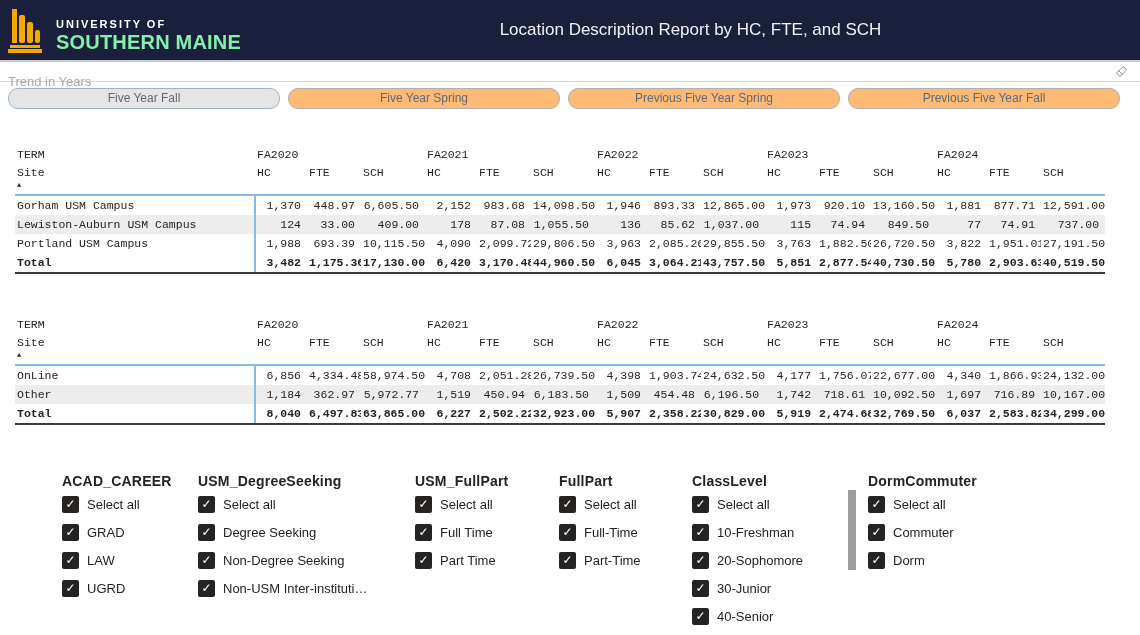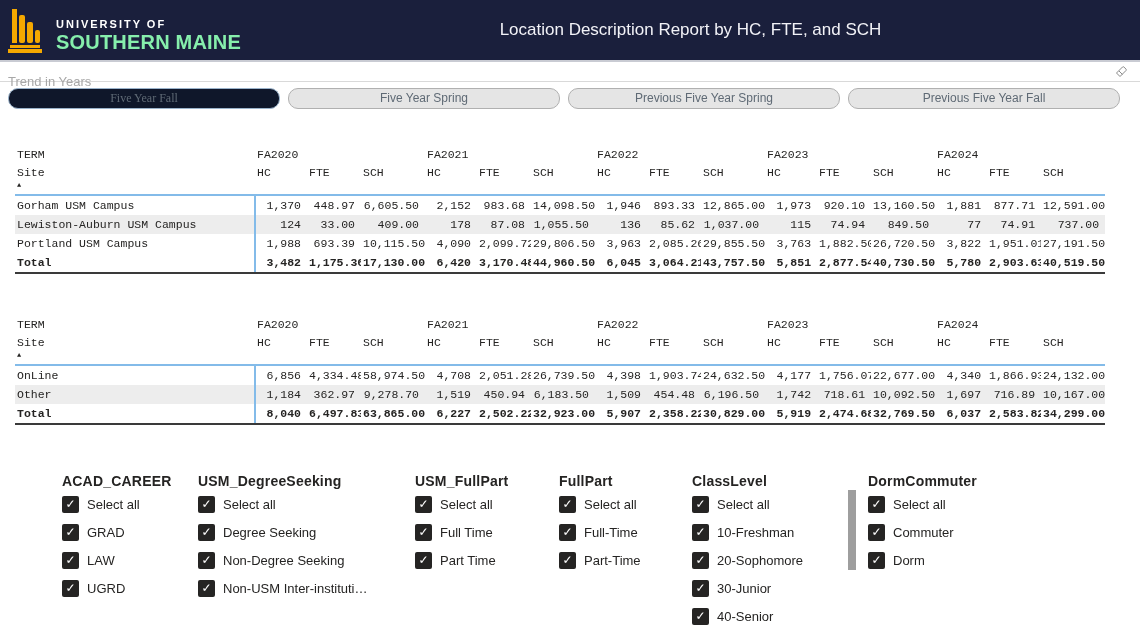--- a/index.html
+++ b/index.html
@@ -18,24 +18,24 @@
   .logo-text .l2{color:#86efac;font-size:20px;font-weight:bold;letter-spacing:0.2px;line-height:22px;}
   .report-title{flex:1;text-align:center;color:#F2F2F7;font-size:17px;padding-right:20px;}
   
   .slicer-row{position:relative;height:19px;border-bottom:1px solid #D9D9D9;}
   .trend-label{position:absolute;left:8px;top:12px;font-size:13px;color:#A8A8A8;}
   .eraser{position:absolute;right:12px;top:2px;cursor:pointer;}
   
   .tabs{display:flex;gap:8px;padding:6px 20px 0 8px;}
   .tab{
     flex:1;height:19px;line-height:19px;text-align:center;font-size:12px;color:#5F6A75;
-    background:#e5e5e5;border:1px solid #B0B0B0;border-radius:10px;cursor:pointer;
+    background:#fdba74;border:1px solid #B0B0B0;border-radius:10px;cursor:pointer;
     white-space:nowrap;overflow:hidden;
   }
-  .tab.selected{background:#0f172a;border-color:#9AB3CB;font-family:Liberation Serif, serif;}
+  .tab.selected{background:#e5e5e5;border-color:#9AB3CB;}
   
   .matrix-wrap{margin-left:15px;font-family:Liberation Mono, monospace;}
   .m1{margin-top:37px;}
   .m2{margin-top:42px;}
   table.matrix{border-collapse:collapse;table-layout:fixed;width:1090px;font-size:11.5px;color:#252423;}
   .matrix th,.matrix td{
     padding:0 6px 0 2px;height:19px;line-height:19px;font-weight:normal;
     white-space:nowrap;overflow:hidden;text-align:left;
   }
   .matrix th.term,.matrix th.year{height:18px;line-height:18px;}
@@ -298,21 +298,21 @@
           <td class="num" data-name="cell-value">1,756.07</td>
           <td class="num" data-name="cell-value">22,677.00</td>
           <td class="num" data-name="cell-value">4,340</td>
           <td class="num" data-name="cell-value">1,866.93</td>
           <td class="num" data-name="cell-value">24,132.00</td>
         </tr>
         <tr class="alt" data-name="table-row-other">
           <td class="rowlabel" data-name="row-label">Other</td>
           <td class="num" data-name="cell-value">1,184</td>
           <td class="num" data-name="cell-value">362.97</td>
-          <td class="num" data-name="cell-value">9,278.70</td>
+          <td class="num" data-name="cell-value">5,972.77</td>
           <td class="num" data-name="cell-value">1,519</td>
           <td class="num" data-name="cell-value">450.94</td>
           <td class="num" data-name="cell-value">6,183.50</td>
           <td class="num" data-name="cell-value">1,509</td>
           <td class="num" data-name="cell-value">454.48</td>
           <td class="num" data-name="cell-value">6,196.50</td>
           <td class="num" data-name="cell-value">1,742</td>
           <td class="num" data-name="cell-value">718.61</td>
           <td class="num" data-name="cell-value">10,092.50</td>
           <td class="num" data-name="cell-value">1,697</td>

